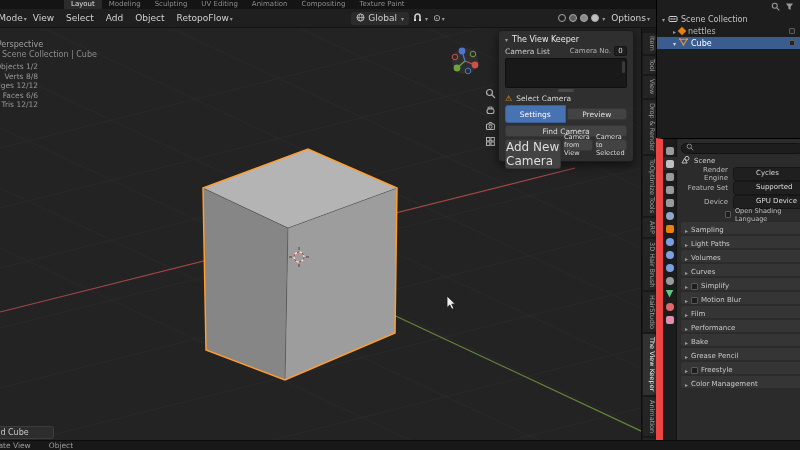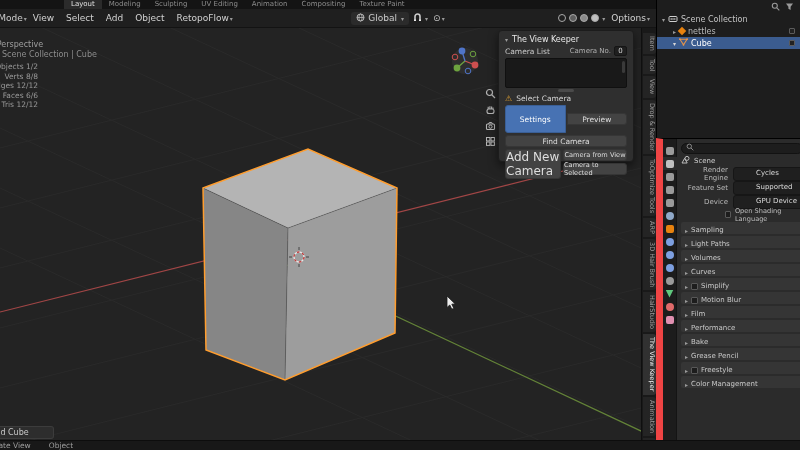--- a/index.html
+++ b/index.html
@@ -223,27 +223,27 @@
       <div style="position:absolute;right:1px;top:2px;width:3px;height:12px;background:#3a3a3a;border-radius:2px"></div>
     </div>
     <div style="display:flex;justify-content:center;margin:1px 0">
         <div style="width:16px;height:3px;background:#4a4a4a;border-radius:2px"></div>
       </div>
     <div class="vkrow">
       <span style="color:#e0a030;font-size:8px;margin-right:4px">⚠</span>
       <span>Select Camera</span>
     </div>
     <div class="vkrow" style="gap:1px">
-      <div class="btn" style="flex:1;height:28px;background:#4772b3;border-color:#3a5f96;border-radius:3px 0 0 3px;color:#fff">Settings</div>
+      <div class="btn" style="flex:1;height:18px;background:#4772b3;border-color:#3a5f96;border-radius:3px 0 0 3px;color:#fff">Settings</div>
       <div class="btn" style="flex:1;height:12px;border-radius:0 3px 3px 0">Preview</div>
     </div>
     <div class="btn" style="height:12px;margin:0 1px">Find Camera</div>
     <div class="vkrow" style="align-items:stretch;gap:2px">
       <div class="btn" style="width:56px;font-size:12px">Add New Camera</div>
-      <div style="flex:1;display:flex;flex-direction:column;gap:2px">
+      <div style="flex:1;display:flex;flex-direction:row;gap:2px">
         <div class="btn" style="height:12px;font-size:6.6px">Camera from View</div>
         <div class="btn" style="height:12px;font-size:6.6px">Camera to Selected</div>
       </div>
     </div>
   </div>
 </div>
 
 <div id="nstrip">
   <span class="vtab">Item</span>
   <span class="vtab">Tool</span>

